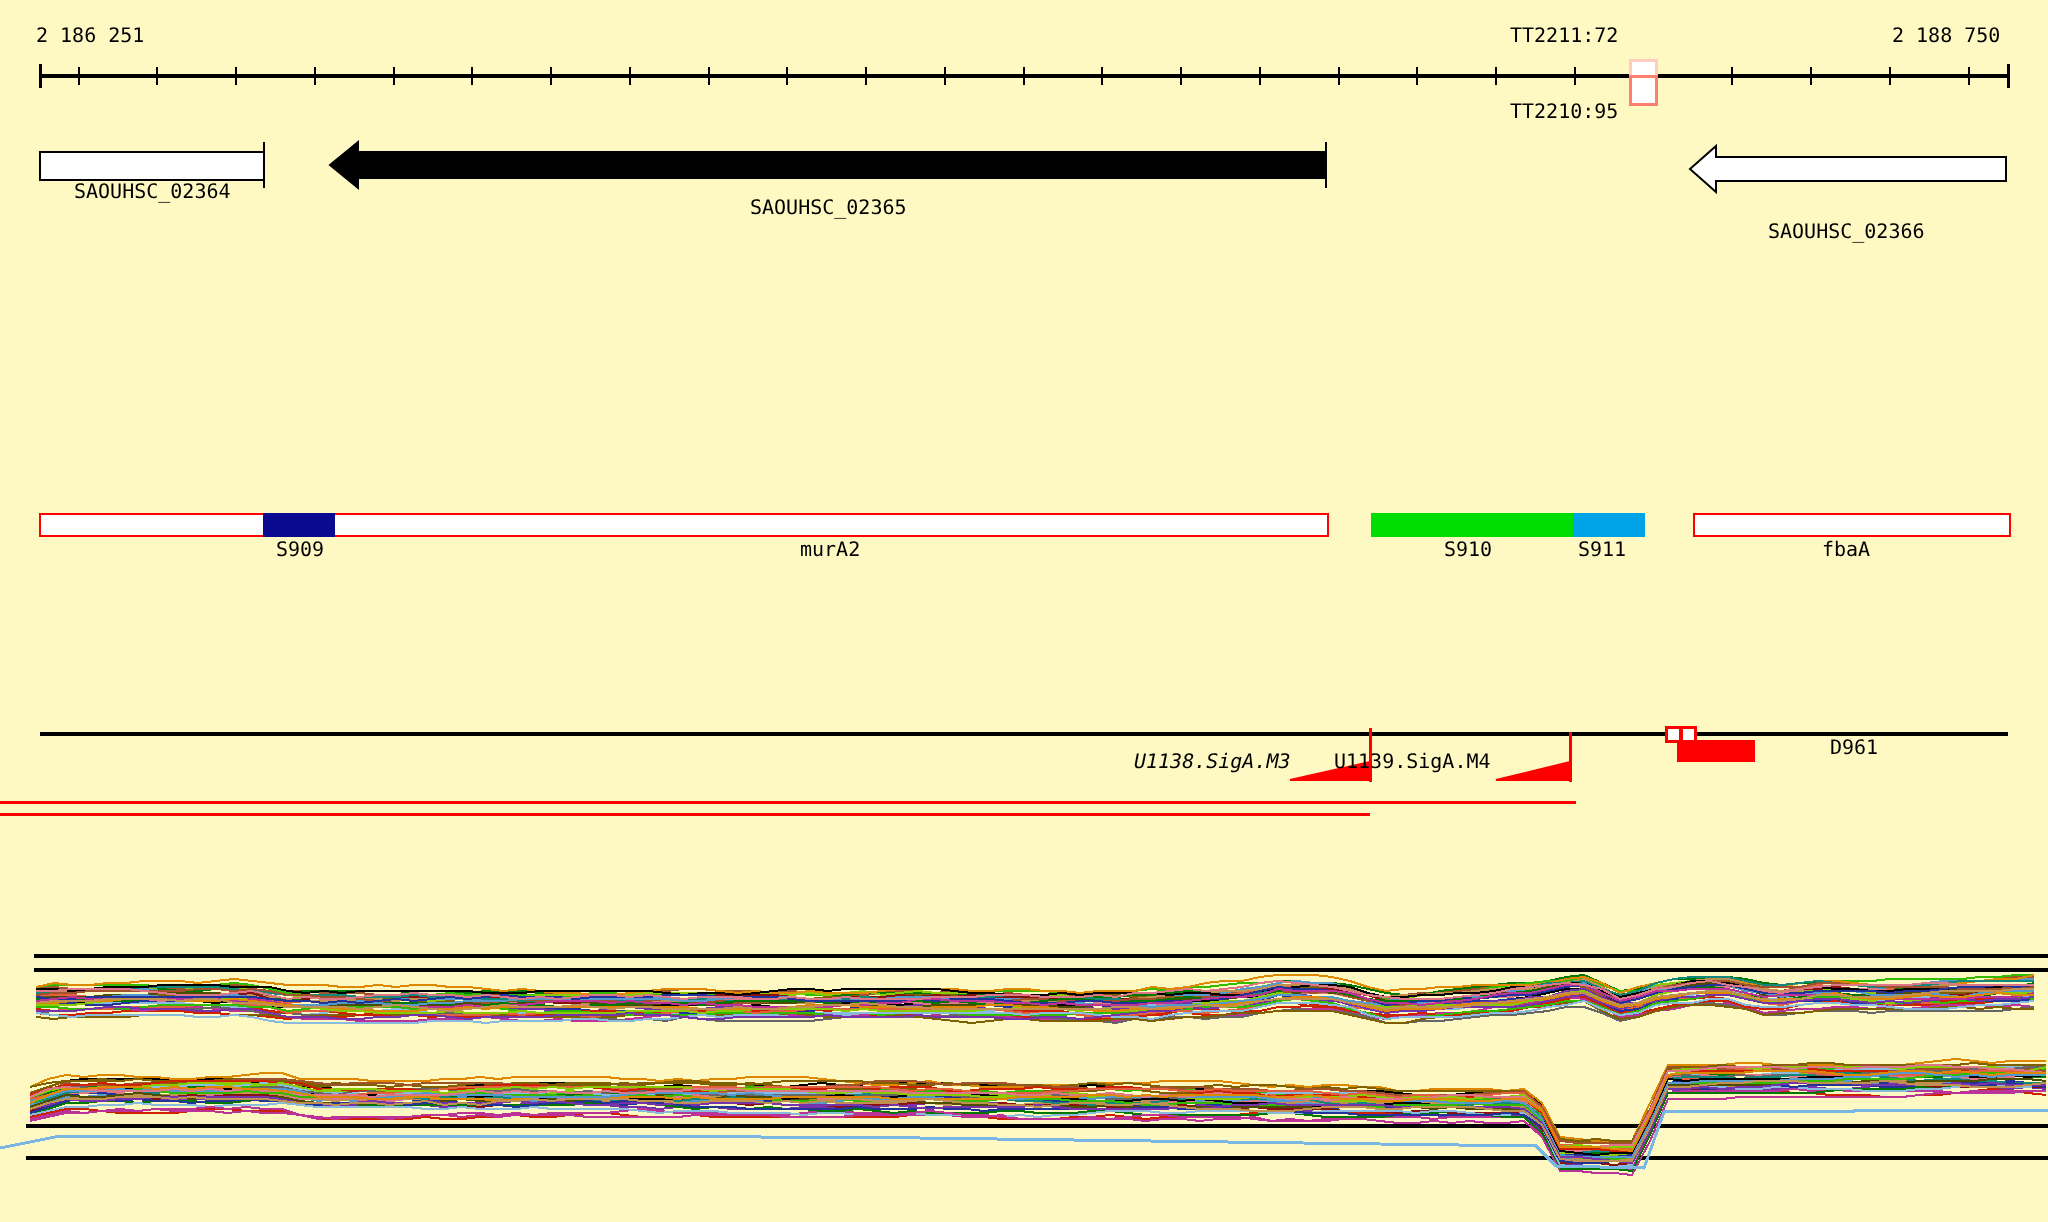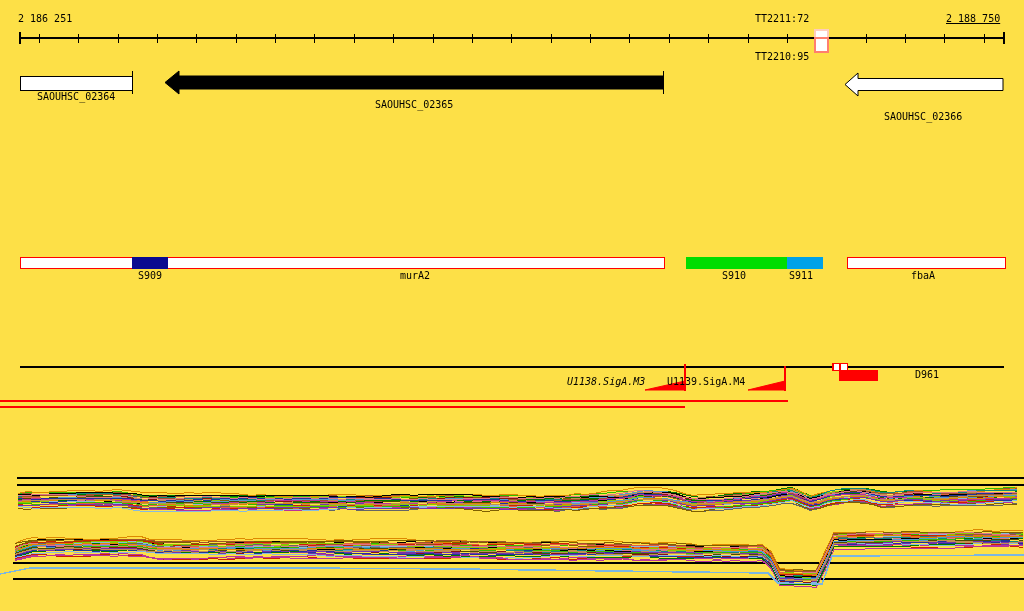--- a/index.html
+++ b/index.html
@@ -1,16 +1,16 @@
 <!DOCTYPE html>
 <html><head>
 <meta charset="utf-8">
 <style>
   html,body{margin:0;padding:0;background:#fff;}
-  #screen{position:relative;width:1024px;height:611px;background:#fde047;overflow:hidden;
+  #screen{position:relative;width:1024px;height:611px;background:#fef9c3;overflow:hidden;
           font-family:"DejaVu Sans Mono", monospace;}
   .lbl{position:absolute;font:10px "DejaVu Sans Mono", monospace;color:#000;
        white-space:pre;line-height:11px;}
   #gfx{position:absolute;left:0;top:0;}
 </style>
 </head>
 <body>
 
 <div id="screen">
   <svg id="gfx" width="1024" height="611">
@@ -137,21 +137,21 @@
       <polyline points="15,556.5 24,553.5 33,550.5 42,549.5 51,549.5 60,550.5 69,549.5 78,550.5 87,550.5 96,551.5 105,550.5 114,550.5 123,549.5 132,550.5 141,550.5 150,551.5 159,552.5 168,551.5 177,551.5 186,551.5 195,551.5 204,552.5 213,551.5 222,551.5 231,551.5 240,552.5 249,552.5 258,553.5 267,552.5 276,551.5 285,551.5 294,550.5 303,551.5 312,550.5 321,551.5 330,551.5 339,552.5 348,553.5 357,553.5 366,553.5 375,554.5 384,554.5 393,554.5 402,554.5 411,554.5 420,554.5 429,553.5 438,554.5 447,554.5 456,554.5 465,553.5 474,554.5 483,554.5 492,555.5 501,554.5 510,554.5 519,554.5 528,554.5 537,554.5 546,554.5 555,554.5 564,554.5 573,553.5 582,553.5 591,554.5 600,554.5 609,553.5 618,554.5 627,555.5 636,555.5 645,555.5 654,556.5 663,556.5 672,556.5 681,557.5 690,557.5 699,557.5 708,557.5 717,557.5 726,557.5 735,557.5 744,557.5 753,556.5 762,557.5 771,563.5 780,580.5 789,581.5 798,581.5 807,580.5 816,581.5 825,564.5 834,544.5 843,543.5 852,544.5 861,544.5 870,543.5 879,543.5 888,542.5 897,543.5 906,542.5 915,542.5 924,542.5 933,542.5 942,543.5 951,543.5 960,542.5 969,542.5 978,541.5 987,542.5 996,542.5 1005,541.5 1014,542.5 1023,543.5" fill="none" stroke="#223399" stroke-width="1" shape-rendering="crispEdges"></polyline>
       <polyline points="15,554.5 24,552.5 33,549.5 42,550.5 51,550.5 60,549.5 69,549.5 78,548.5 87,548.5 96,548.5 105,548.5 114,548.5 123,548.5 132,548.5 141,549.5 150,551.5 159,551.5 168,552.5 177,551.5 186,550.5 195,551.5 204,551.5 213,550.5 222,551.5 231,551.5 240,551.5 249,551.5 258,550.5 267,551.5 276,550.5 285,551.5 294,552.5 303,552.5 312,551.5 321,551.5 330,552.5 339,551.5 348,552.5 357,551.5 366,551.5 375,551.5 384,551.5 393,552.5 402,552.5 411,552.5 420,552.5 429,552.5 438,553.5 447,552.5 456,553.5 465,554.5 474,553.5 483,553.5 492,553.5 501,553.5 510,553.5 519,552.5 528,553.5 537,554.5 546,554.5 555,554.5 564,554.5 573,554.5 582,554.5 591,553.5 600,554.5 609,553.5 618,552.5 627,552.5 636,551.5 645,552.5 654,552.5 663,552.5 672,552.5 681,552.5 690,552.5 699,553.5 708,553.5 717,553.5 726,553.5 735,553.5 744,553.5 753,553.5 762,554.5 771,561.5 780,578.5 789,578.5 798,579.5 807,580.5 816,581.5 825,565.5 834,544.5 843,544.5 852,543.5 861,544.5 870,543.5 879,543.5 888,542.5 897,541.5 906,541.5 915,541.5 924,541.5 933,542.5 942,542.5 951,542.5 960,542.5 969,542.5 978,541.5 987,542.5 996,541.5 1005,542.5 1014,542.5 1023,542.5" fill="none" stroke="#7733aa" stroke-width="1" shape-rendering="crispEdges"></polyline>
       <polyline points="15,559.5 24,557.5 33,555.5 42,556.5 51,555.5 60,554.5 69,555.5 78,554.5 87,554.5 96,554.5 105,553.5 114,554.5 123,553.5 132,554.5 141,554.5 150,557.5 159,559.5 168,558.5 177,558.5 186,558.5 195,558.5 204,558.5 213,557.5 222,557.5 231,558.5 240,557.5 249,558.5 258,557.5 267,557.5 276,557.5 285,557.5 294,558.5 303,558.5 312,558.5 321,558.5 330,558.5 339,558.5 348,557.5 357,557.5 366,557.5 375,557.5 384,557.5 393,558.5 402,558.5 411,558.5 420,558.5 429,557.5 438,557.5 447,557.5 456,556.5 465,555.5 474,556.5 483,557.5 492,557.5 501,558.5 510,559.5 519,559.5 528,559.5 537,559.5 546,558.5 555,559.5 564,558.5 573,557.5 582,557.5 591,558.5 600,558.5 609,558.5 618,558.5 627,559.5 636,560.5 645,560.5 654,560.5 663,559.5 672,559.5 681,559.5 690,560.5 699,561.5 708,561.5 717,560.5 726,561.5 735,560.5 744,561.5 753,561.5 762,560.5 771,568.5 780,585.5 789,585.5 798,586.5 807,586.5 816,587.5 825,570.5 834,549.5 843,549.5 852,549.5 861,549.5 870,548.5 879,548.5 888,548.5 897,548.5 906,548.5 915,548.5 924,548.5 933,548.5 942,548.5 951,548.5 960,547.5 969,546.5 978,546.5 987,546.5 996,546.5 1005,546.5 1014,545.5 1023,545.5" fill="none" stroke="#bb3399" stroke-width="1" shape-rendering="crispEdges"></polyline>
       <polyline points="15,548.5 24,544.5 33,543.5 42,544.5 51,545.5 60,545.5 69,545.5 78,545.5 87,544.5 96,545.5 105,544.5 114,545.5 123,544.5 132,545.5 141,545.5 150,547.5 159,547.5 168,547.5 177,547.5 186,548.5 195,547.5 204,547.5 213,547.5 222,547.5 231,546.5 240,545.5 249,546.5 258,545.5 267,546.5 276,545.5 285,546.5 294,546.5 303,545.5 312,546.5 321,546.5 330,545.5 339,545.5 348,544.5 357,544.5 366,544.5 375,545.5 384,545.5 393,545.5 402,545.5 411,545.5 420,545.5 429,545.5 438,545.5 447,545.5 456,546.5 465,546.5 474,546.5 483,546.5 492,546.5 501,546.5 510,547.5 519,547.5 528,546.5 537,547.5 546,547.5 555,546.5 564,547.5 573,548.5 582,547.5 591,548.5 600,547.5 609,546.5 618,547.5 627,547.5 636,548.5 645,549.5 654,549.5 663,549.5 672,548.5 681,549.5 690,549.5 699,549.5 708,549.5 717,548.5 726,547.5 735,547.5 744,548.5 753,548.5 762,548.5 771,555.5 780,573.5 789,573.5 798,573.5 807,572.5 816,572.5 825,555.5 834,535.5 843,535.5 852,534.5 861,533.5 870,533.5 879,533.5 888,533.5 897,534.5 906,533.5 915,533.5 924,534.5 933,533.5 942,533.5 951,533.5 960,532.5 969,532.5 978,533.5 987,533.5 996,534.5 1005,534.5 1014,535.5 1023,536.5" fill="none" stroke="#dd7788" stroke-width="1" shape-rendering="crispEdges"></polyline>
       <polyline points="15,551.5 24,547.5 33,544.5 42,544.5 51,543.5 60,543.5 69,543.5 78,544.5 87,543.5 96,544.5 105,543.5 114,543.5 123,544.5 132,544.5 141,545.5 150,546.5 159,548.5 168,548.5 177,548.5 186,549.5 195,549.5 204,548.5 213,548.5 222,549.5 231,549.5 240,549.5 249,550.5 258,549.5 267,549.5 276,550.5 285,549.5 294,549.5 303,549.5 312,548.5 321,548.5 330,548.5 339,549.5 348,548.5 357,549.5 366,549.5 375,549.5 384,549.5 393,548.5 402,548.5 411,548.5 420,548.5 429,548.5 438,548.5 447,549.5 456,549.5 465,549.5 474,549.5 483,549.5 492,549.5 501,549.5 510,548.5 519,548.5 528,548.5 537,548.5 546,547.5 555,547.5 564,548.5 573,547.5 582,548.5 591,547.5 600,547.5 609,547.5 618,547.5 627,547.5 636,548.5 645,548.5 654,547.5 663,548.5 672,549.5 681,549.5 690,550.5 699,550.5 708,549.5 717,549.5 726,549.5 735,550.5 744,550.5 753,549.5 762,549.5 771,555.5 780,573.5 789,573.5 798,573.5 807,574.5 816,575.5 825,557.5 834,537.5 843,536.5 852,536.5 861,536.5 870,536.5 879,535.5 888,535.5 897,535.5 906,535.5 915,536.5 924,537.5 933,537.5 942,536.5 951,535.5 960,535.5 969,536.5 978,535.5 987,536.5 996,537.5 1005,536.5 1014,536.5 1023,536.5" fill="none" stroke="#dd8800" stroke-width="1" shape-rendering="crispEdges"></polyline>
       <polyline points="15,554.5 24,551.5 33,549.5 42,549.5 51,549.5 60,548.5 69,548.5 78,548.5 87,549.5 96,548.5 105,549.5 114,549.5 123,549.5 132,549.5 141,550.5 150,551.5 159,551.5 168,552.5 177,551.5 186,551.5 195,552.5 204,551.5 213,550.5 222,552.5 231,551.5 240,552.5 249,550.5 258,550.5 267,549.5 276,550.5 285,549.5 294,549.5 303,549.5 312,549.5 321,550.5 330,550.5 339,551.5 348,551.5 357,550.5 366,550.5 375,550.5 384,551.5 393,550.5 402,551.5 411,550.5 420,549.5 429,549.5 438,550.5 447,550.5 456,550.5 465,549.5 474,550.5 483,551.5 492,551.5 501,552.5 510,552.5 519,553.5 528,552.5 537,551.5 546,551.5 555,552.5 564,552.5 573,551.5 582,552.5 591,553.5 600,554.5 609,554.5 618,554.5 627,555.5 636,555.5 645,555.5 654,554.5 663,553.5 672,553.5 681,553.5 690,554.5 699,554.5 708,553.5 717,553.5 726,553.5 735,553.5 744,554.5 753,555.5 762,555.5 771,562.5 780,579.5 789,580.5 798,580.5 807,580.5 816,580.5 825,563.5 834,543.5 843,543.5 852,542.5 861,541.5 870,541.5 879,540.5 888,540.5 897,540.5 906,541.5 915,541.5 924,541.5 933,541.5 942,540.5 951,541.5 960,542.5 969,542.5 978,542.5 987,543.5 996,543.5 1005,543.5 1014,542.5 1023,541.5" fill="none" stroke="#c09050" stroke-width="1" shape-rendering="crispEdges"></polyline>
       <polyline points="0,574 30,568 300,568 460,569 690,572 768,573 778,583 822,584 832,556 1024,555" fill="none" stroke="#7ab6e2" stroke-width="1.5" shape-rendering="crispEdges"></polyline>
     </svg>
 
   <div class="lbl" style="left:18px;top:13px;">2 186 251</div>
-  <div class="lbl" style="left:946px;top:13px;text-decoration:underline;">2 188 750</div>
+  <div class="lbl" style="left:946px;top:13px;">2 188 750</div>
   <div class="lbl" style="left:755px;top:13px;">TT2211:72</div>
   <div class="lbl" style="left:755px;top:51px;">TT2210:95</div>
 
   <div class="lbl" style="left:37px;top:91px;">SAOUHSC_02364</div>
   <div class="lbl" style="left:375px;top:99px;">SAOUHSC_02365</div>
   <div class="lbl" style="left:884px;top:111px;">SAOUHSC_02366</div>
 
   <div class="lbl" style="left:400px;top:270px;">murA2</div>
   <div class="lbl" style="left:138px;top:270px;">S909</div>
   <div class="lbl" style="left:722px;top:270px;">S910</div>

